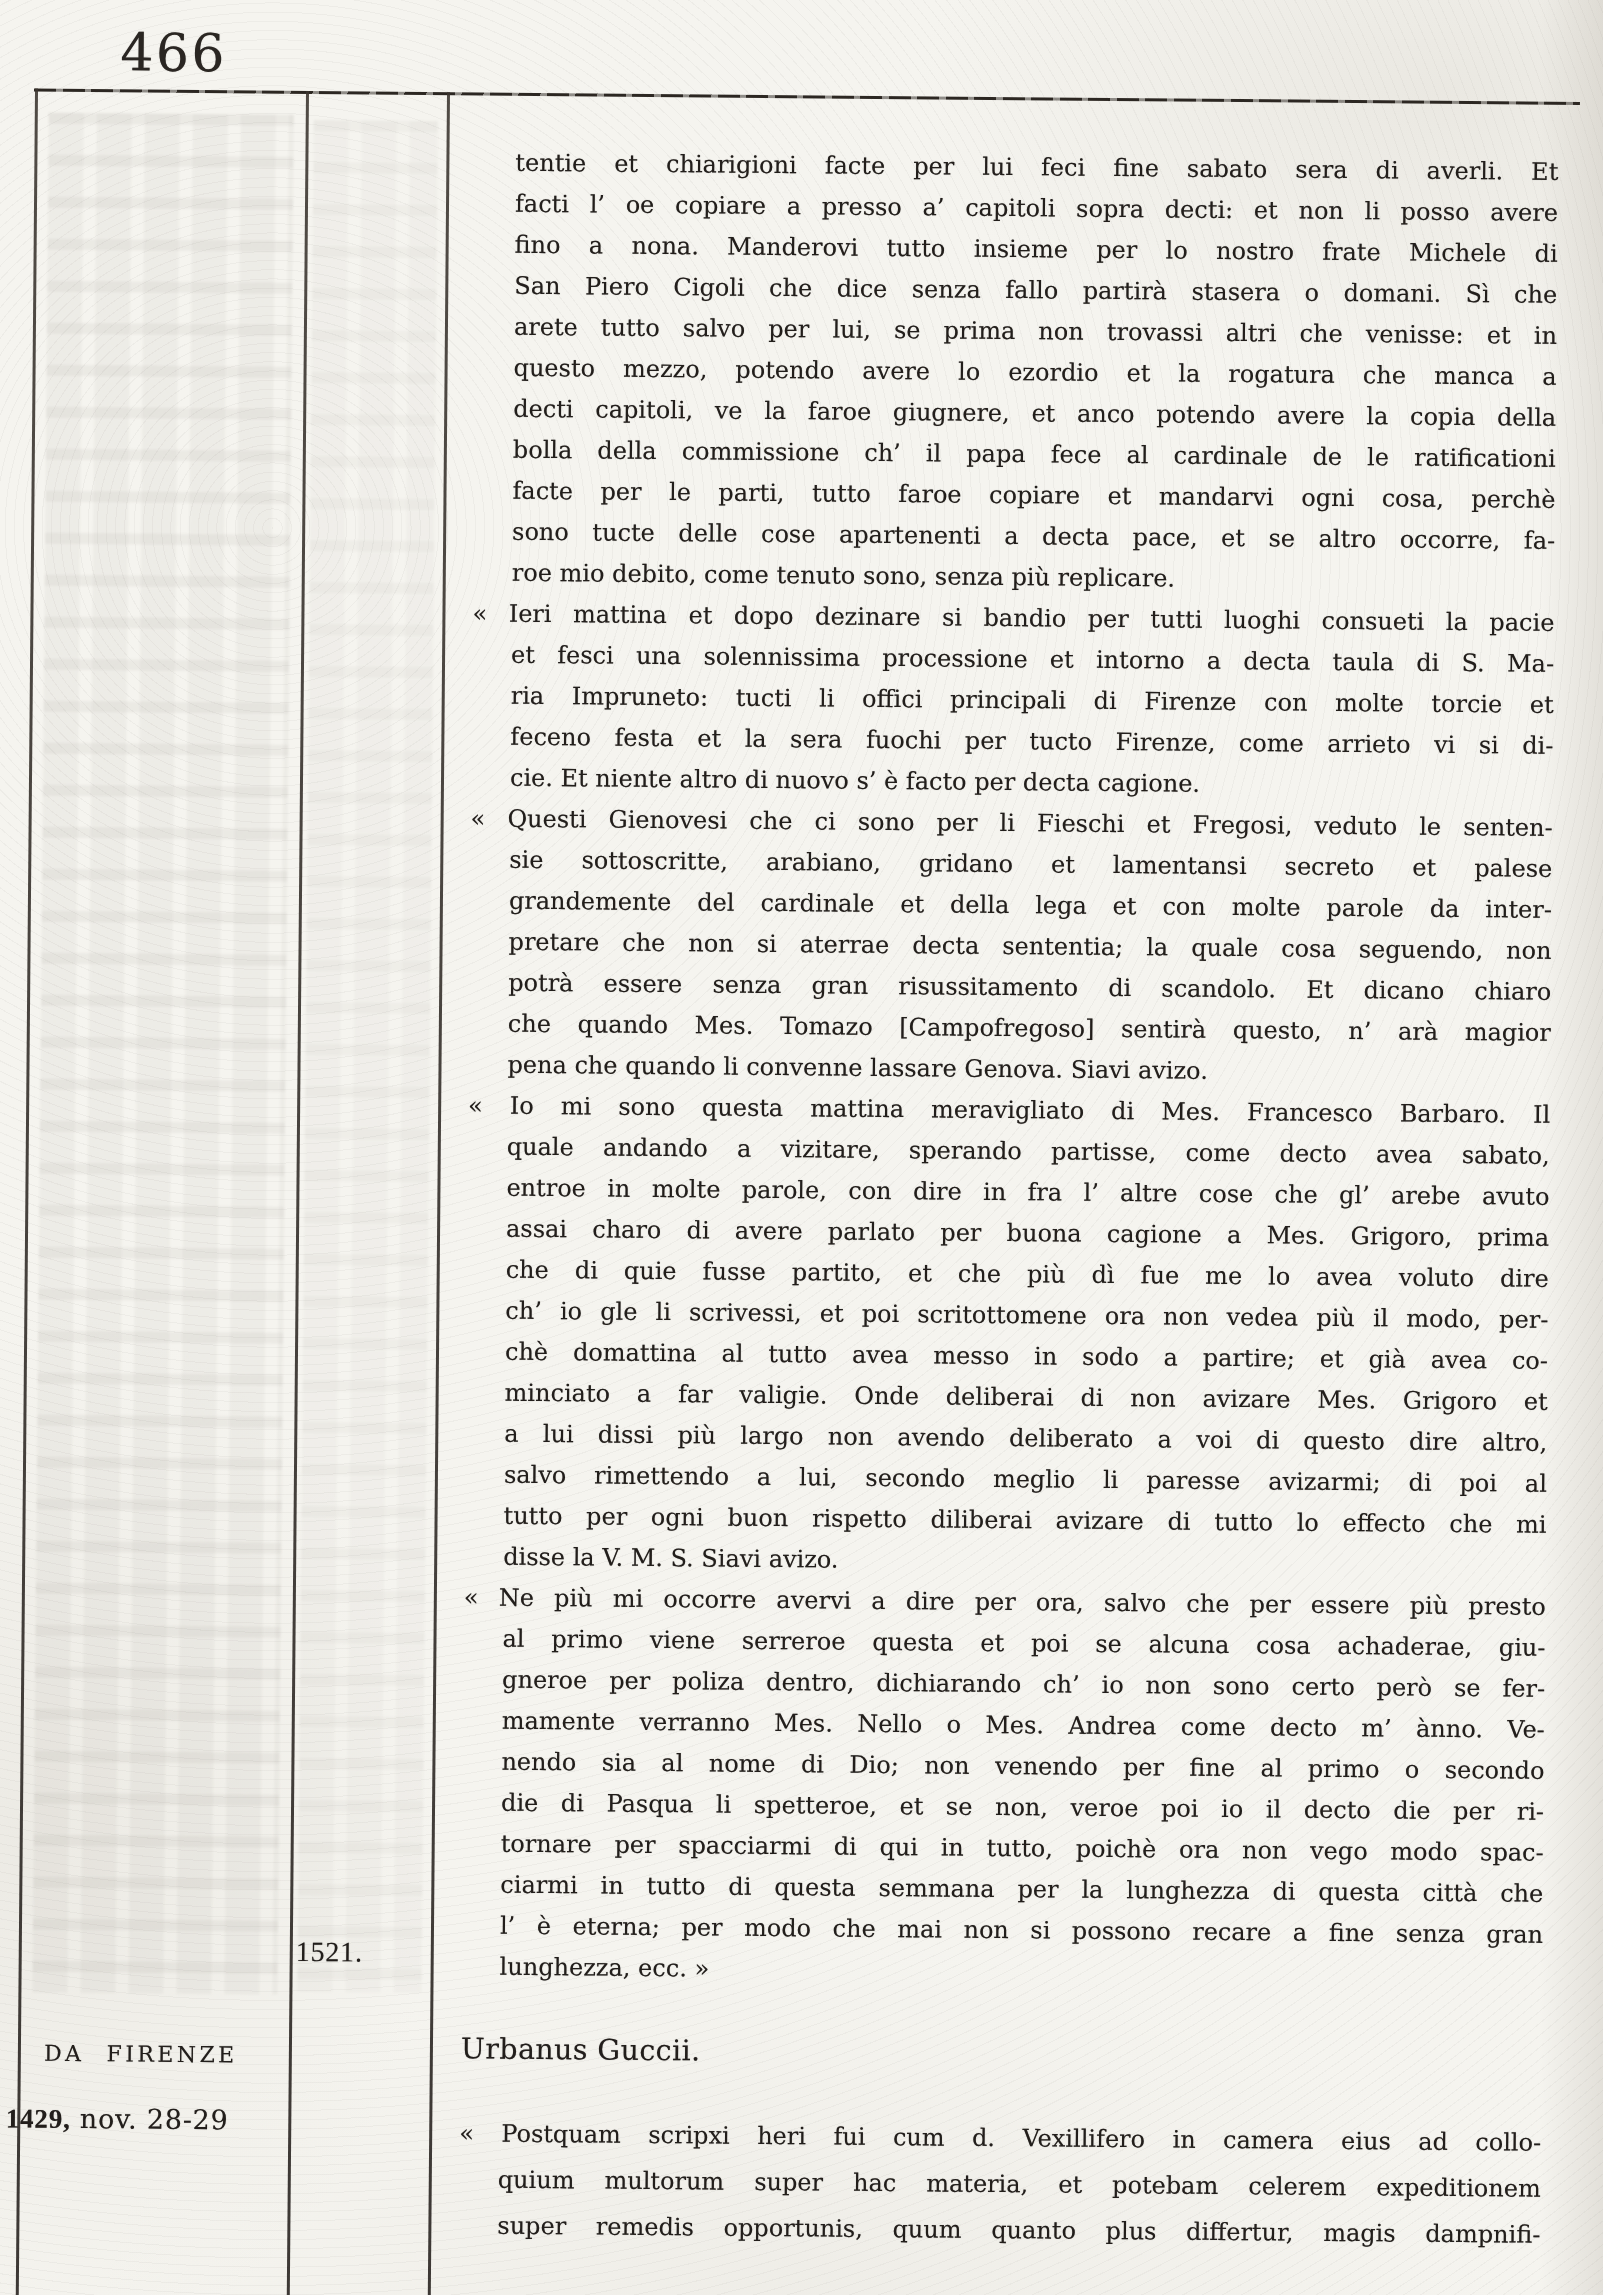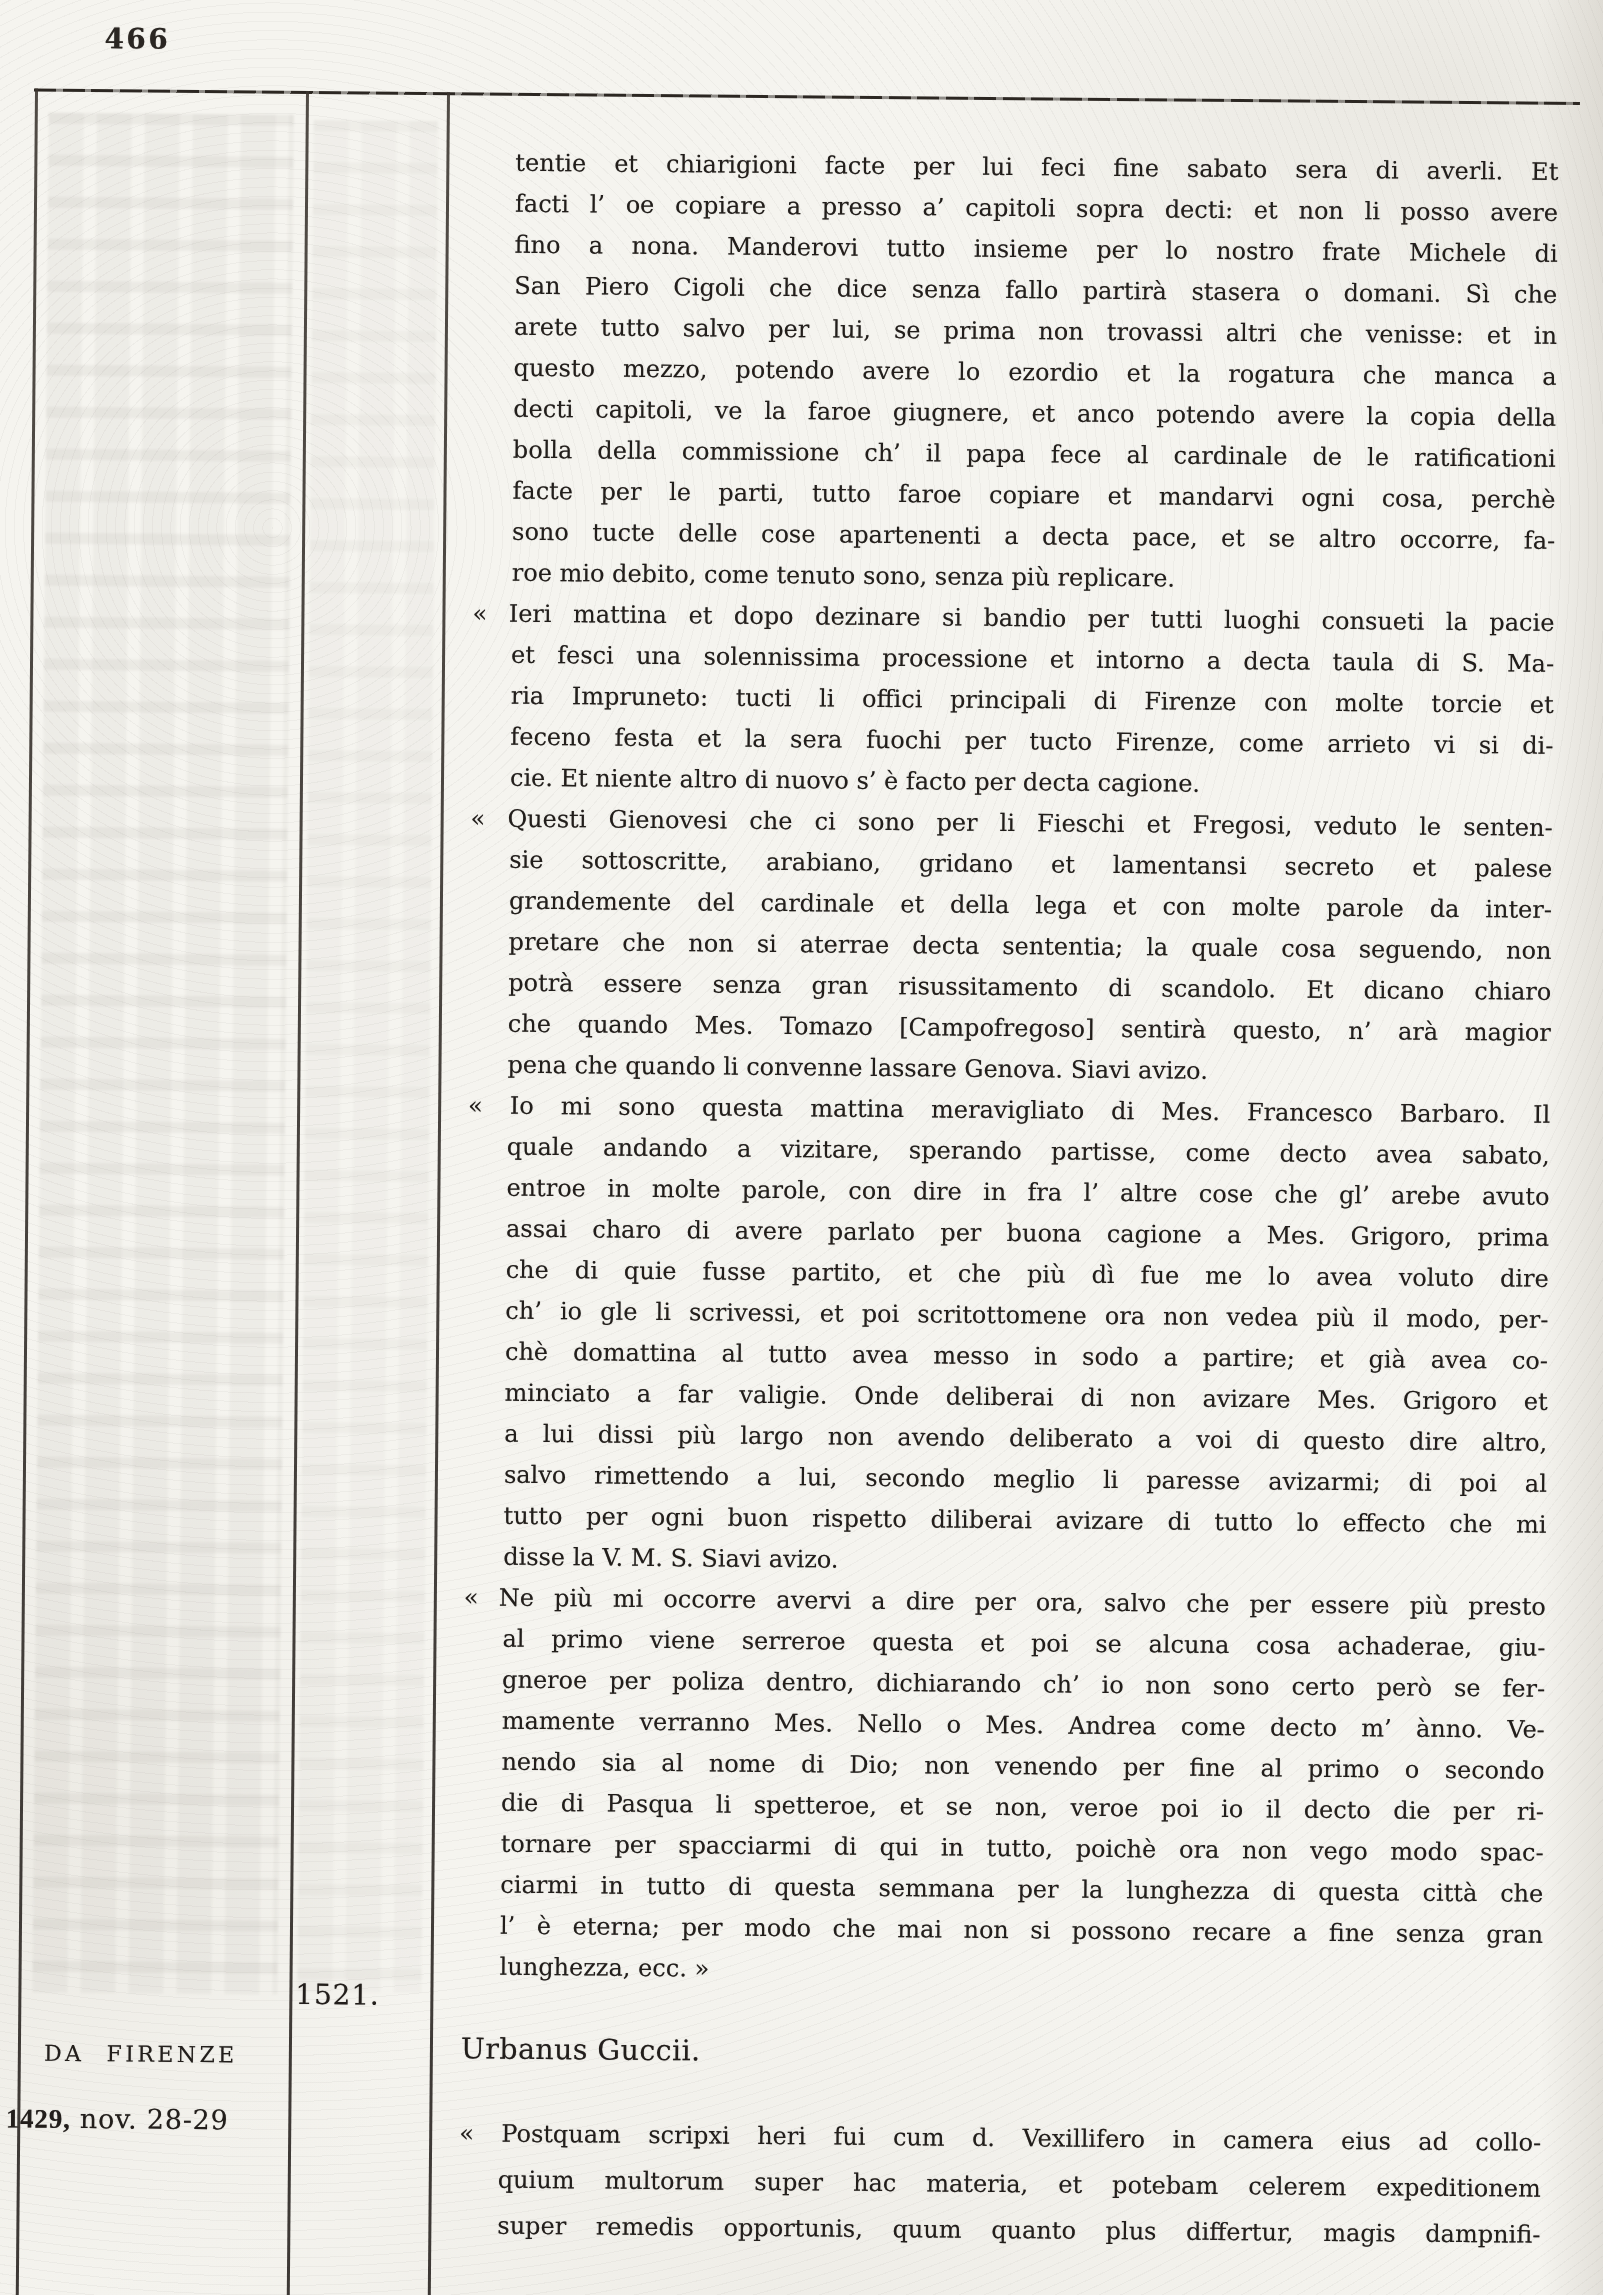--- a/index.html
+++ b/index.html
@@ -16,22 +16,22 @@
       repeating-radial-gradient(circle at 17% 23%, rgba(60,55,50,.045) 0 1px, transparent 1px 9.2px);
     font-family:"DejaVu Serif", serif;
     color:#221e1b;
   }
   .sheet{
     position:absolute;inset:0;
     transform:rotate(0.5deg);
     transform-origin:84px 92px;
   }
   .pageno{
-    position:absolute;left:104px;top:22px;
-    font-size:28px;font-weight:bold;letter-spacing:2.5px;
+    position:absolute;left:120px;top:22px;
+    font-size:52px;font-weight:normal;letter-spacing:2.5px;
     color:#2a2622;text-shadow:0 0 0.8px rgba(42,38,34,.5);
   }
   .rule-top{
     position:absolute;left:34px;top:89px;width:1546px;height:2.5px;
     background:repeating-linear-gradient(to right,#2c2722 0 22px, rgba(44,39,34,.5) 22px 28.5px);
   }
   .vline{
     position:absolute;top:89px;height:2207px;width:2.5px;
     background:linear-gradient(to bottom,#3a342e,#241f1c);
     opacity:.88;
@@ -76,23 +76,24 @@
     font-size:22px;letter-spacing:3.4px;word-spacing:11.8px;text-align:center;
     text-shadow:0 0 0.7px rgba(34,30,27,.5);
   }
   .margin-date{
     position:absolute;left:23.5px;top:2103px;
     font-size:27px;letter-spacing:0.8px;
     text-shadow:0 0 0.7px rgba(34,30,27,.5);
   }
   .margin-date .yr{font-weight:bold;font-family:Liberation Serif, serif;}
   .entry-number{
-    position:absolute;left:312px;top:1976px;
+    position:absolute;left:312px;top:1934px;
     font-size:28px;letter-spacing:0.8px;
     text-shadow:0 0 0.8px rgba(34,30,27,.5);
+    font-family:Liberation Serif, serif;
   }
 </style>
 </head>
 <body>
 
 <div class="page">
   <div class="sheet">
 
     <div class="pageno">466</div>
 

